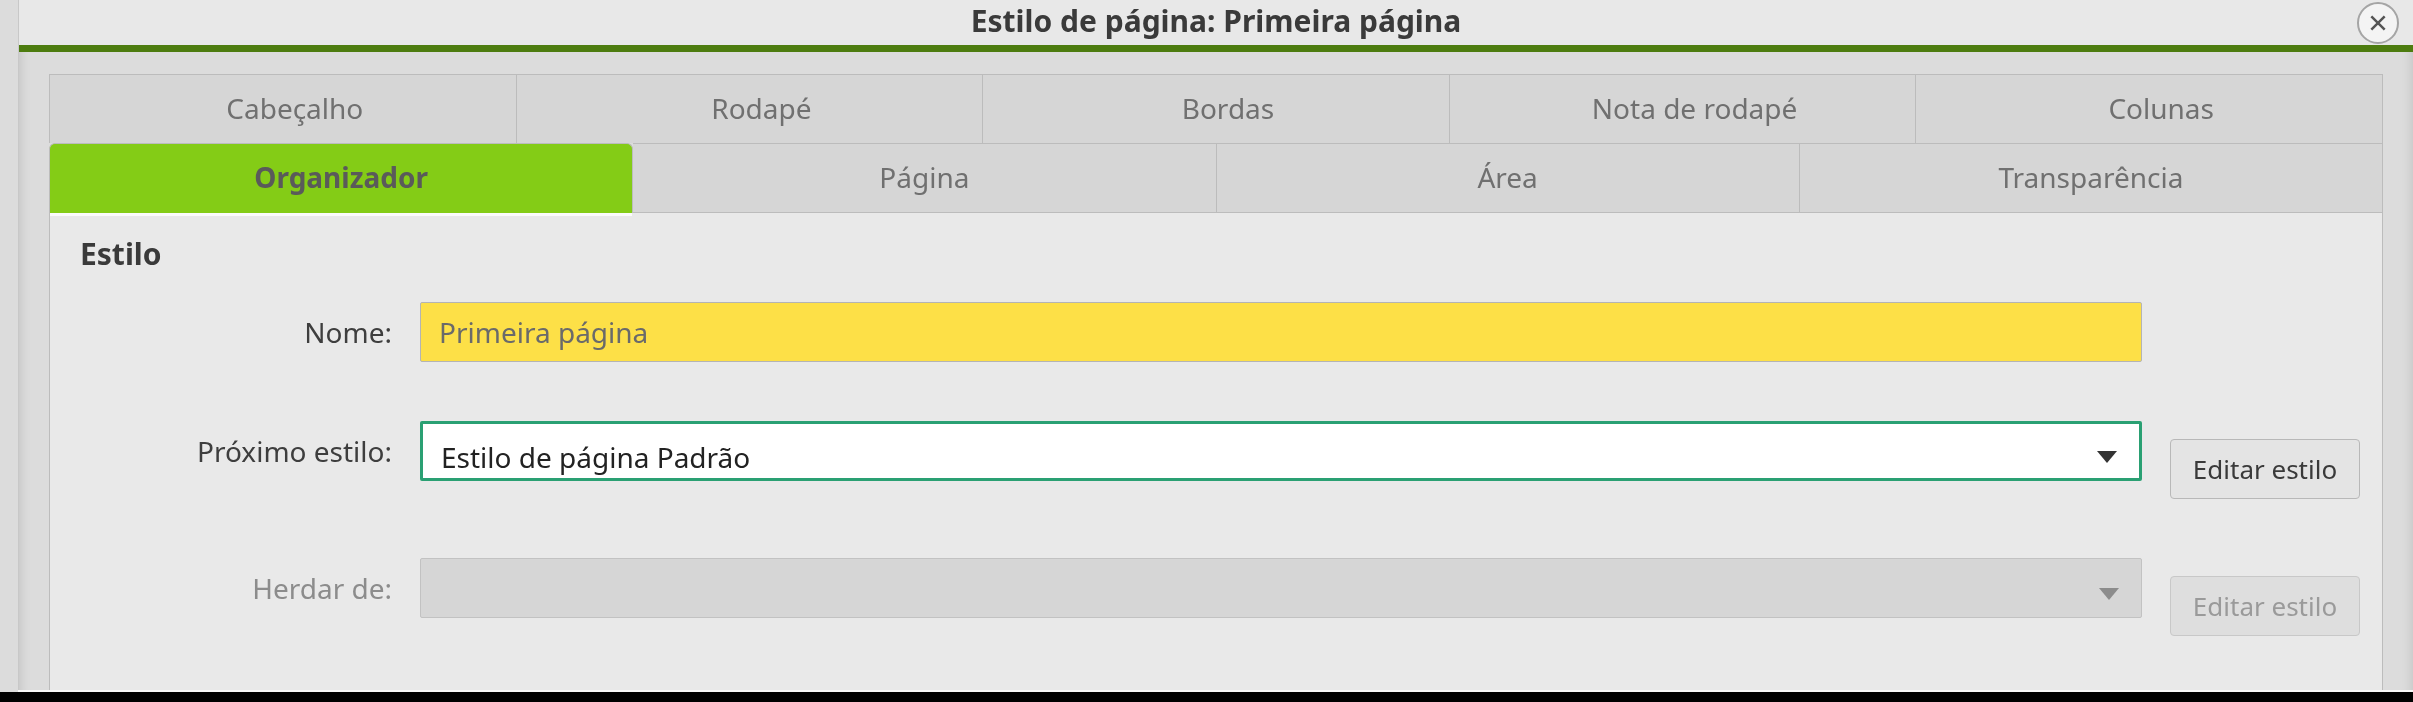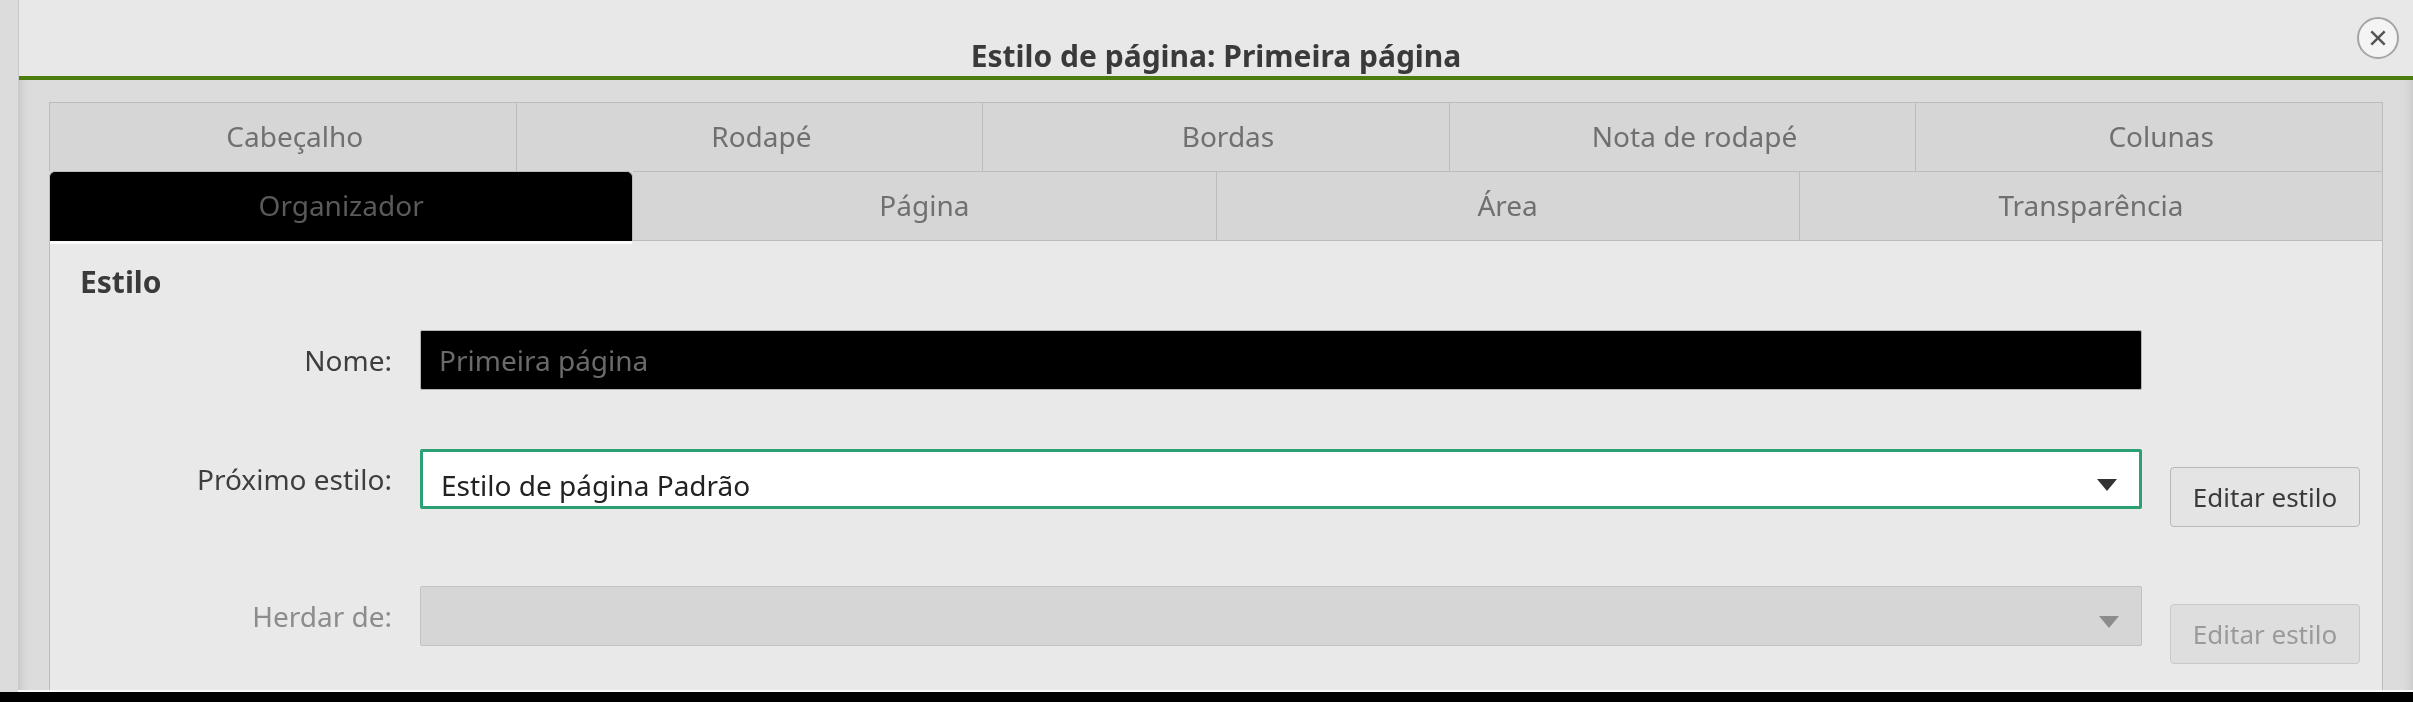--- a/index.html
+++ b/index.html
@@ -17,26 +17,26 @@
     left: 18px;
     right: 0;
     top: 0;
     bottom: 0;
     background: #dcdcdc;
     border-left: 1px solid #c8c8c8;
     box-shadow: 0 0 12px rgba(0,0,0,0.15) inset;
   }
   .titlebar {
     position: relative;
-    height: 80px;
-    display: flex;
-    align-items: flex-end;
+    height: 52px;
+    display: flex;
+    align-items: flex-start;
     justify-content: center;
     background: #e8e8e8;
-    border-bottom: 4px solid #4d7c0f;
+    border-bottom: 7px solid #4d7c0f;
   }
   .titlebar-title {
     font-size: 30px;
     font-weight: 700;
     color: #3a3a3a;
   }
   .close-btn {
     position: absolute;
     right: 14px;
     top: 50%;
@@ -67,28 +67,29 @@
     font-size: 28px;
     color: #707070;
     padding: 14px 0 16px 0;
     border: 1px solid #bcbcbc;
     background: #d6d6d6;
     cursor: pointer;
   }
   .tab-row.top .tab { border-bottom: none; padding-left: 24px; }
   .tab-row .tab + .tab { border-left: none; }
   .tab.active {
-    background: #000000;
+    background: #84cc16;
     color: #5a5a5a;
     border-top-left-radius: 6px;
     border-top-right-radius: 6px;
     border: 1px solid #bcbcbc;
     border-bottom: none;
     position: relative;
     z-index: 2;
+    font-weight: bold;
   }
   .tab-row.bottom .tab.active {
     box-shadow: 0 4px 0 -1px #fbfbfb;
   }
   .tab-content {
     border: 1px solid #bcbcbc;
     border-top: none;
     background: #e9e9e9;
     padding: 20px 22px 0 22px;
     height: 530px;
@@ -117,21 +118,21 @@
     color: #3e3e3e;
   }
   .form-label.disabled { color: #8c8c8c; }
 
   .text-input {
     flex: 1;
     height: 60px;
     font-size: 28px;
     padding: 0 18px;
     border: 1px solid #b4b4b4;
-    background: #000000;
+    background: #fde047;
     color: #6a6a6a;
     display: flex;
     align-items: center;
     border-radius: 2px;
   }
 
   .combo {
     flex: 1;
     height: 60px;
     display: flex;

